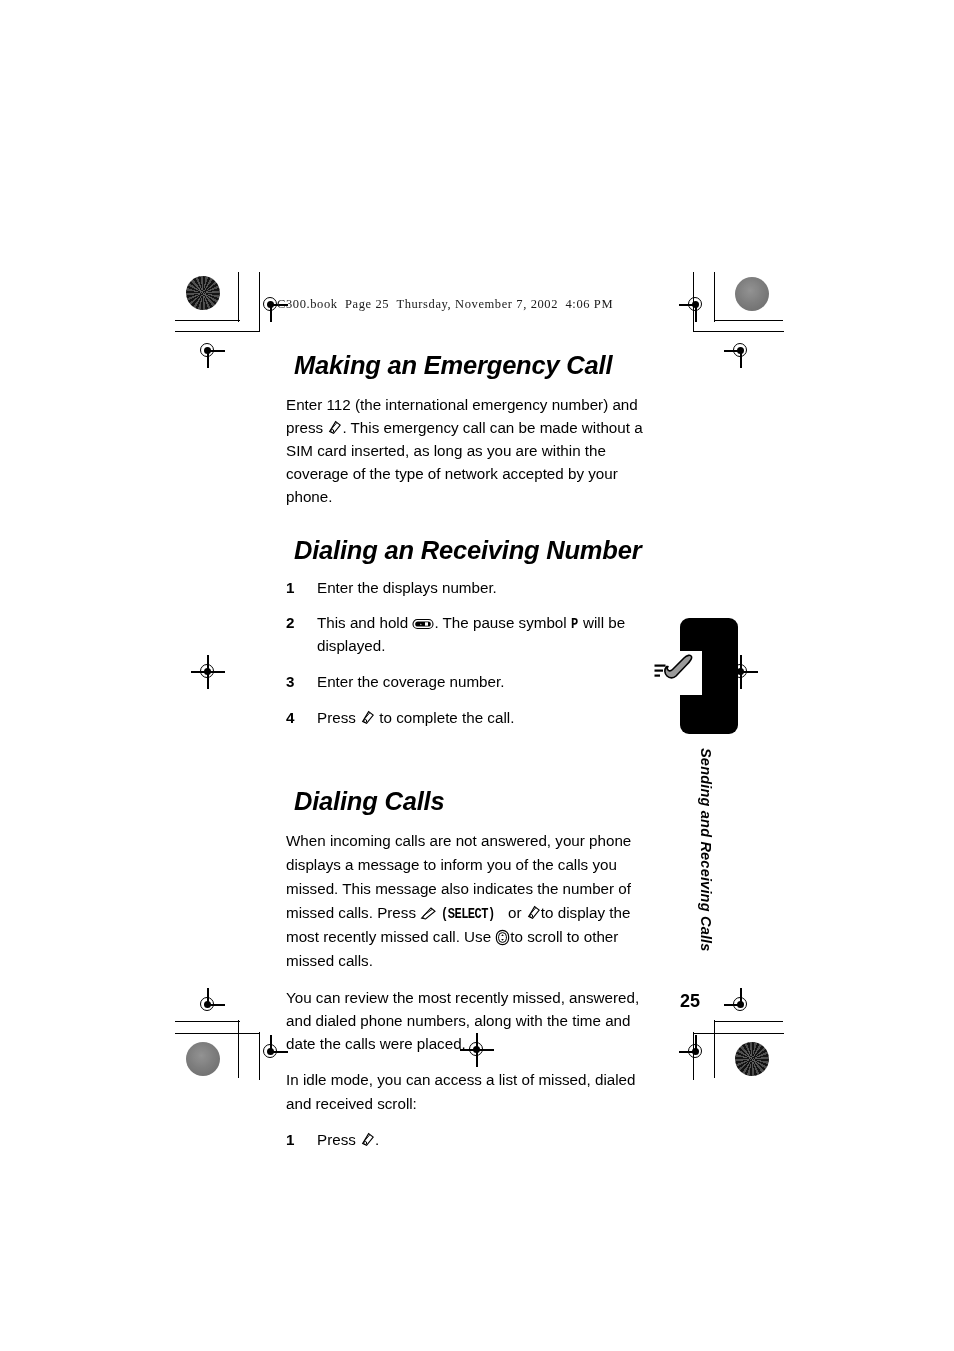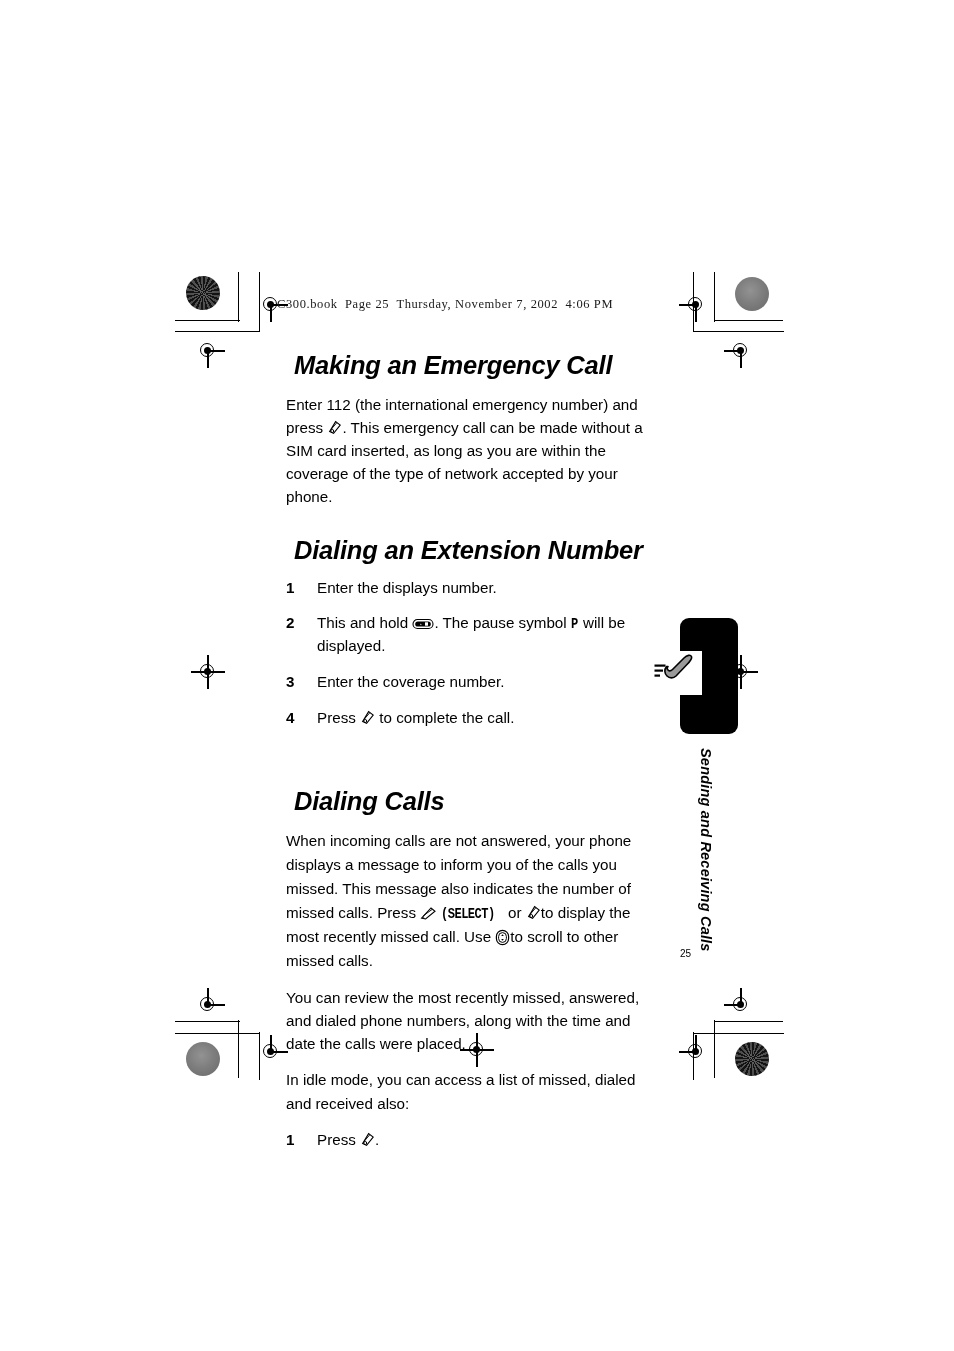--- a/index.html
+++ b/index.html
@@ -193,23 +193,23 @@
     font-size: 14.5px;
     font-weight: bold;
     font-style: italic;
     letter-spacing: 0.2px;
     white-space: nowrap;
   }
 
   .pageno {
     position: absolute;
     left: 680px;
-    top: 948px;
-    font-size: 10px;
-    font-weight: normal;
+    top: 991px;
+    font-size: 18px;
+    font-weight: bold;
   }
 </style>
 </head>
 <body>
 
 <div class="page">
 
   <div class="halftone" style="left:186px; top:276px;"></div>
   <div class="rule h" style="left:175px; top:320px; width:65px;"></div>
   <div class="rule v" style="left:238px; top:272px; height:50px;"></div>
@@ -311,21 +311,21 @@
       <span>Enter 112 (the international emergency number) and press</span>
       <span class="ic">
         <svg width="15" height="16" viewBox="0 0 15 16" aria-hidden="true">
           <path d="M2.6 11.6 L8.6 1.6 L13.2 5.0 L6.6 13.4 Z" fill="none" stroke="#000" stroke-width="1.1"></path>
           <path d="M4.4 9.0 L9.6 3.0" fill="none" stroke="#000" stroke-width="0.9"></path>
           <circle cx="5.2" cy="11.0" r="1.5" fill="none" stroke="#000" stroke-width="1"></circle>
         </svg>
       </span><span>. This emergency call can be made without a SIM card inserted, as long as you are within the coverage of the type of network accepted by your phone.</span>
     </p>
 
-    <h2 class="head h-2">Dialing an Extension Number</h2>
+    <h2 class="head h-2">Dialing an Receiving Number</h2>
     <ol class="steps">
       <li>
         <span class="num">1</span>
         <span>Enter the displays number.</span>
       </li>
       <li>
         <span class="num">2</span>
         <span>This and hold</span>
         <span class="ic" style="vertical-align:-2px;">
           <svg width="22" height="12" viewBox="0 0 22 12" aria-hidden="true">
@@ -384,21 +384,21 @@
           <rect x="1.4" y="1.4" width="12.2" height="14.2" rx="6.1" ry="6.1" fill="none" stroke="#000" stroke-width="1.2"></rect>
           <rect x="3.6" y="3.6" width="7.8" height="9.8" rx="3.9" ry="3.9" fill="none" stroke="#000" stroke-width="1"></rect>
           <path d="M7.5 5.2 L6.2 7.0 L8.8 7.0 Z" fill="#000"></path>
           <path d="M7.5 11.8 L6.2 10.0 L8.8 10.0 Z" fill="#000"></path>
         </svg>
       </span><span>to scroll to other missed calls.</span>
     </p>
 
     <p class="body">You can review the most recently missed, answered, and dialed phone numbers, along with the time and date the calls were placed.</p>
 
-    <p class="body">In idle mode, you can access a list of missed, dialed and received also:</p>
+    <p class="body">In idle mode, you can access a list of missed, dialed and received scroll:</p>
 
     <ol class="steps" style="margin-top:14px;">
       <li>
         <span class="num">1</span>
         <span>Press</span>
         <span class="ic">
           <svg width="15" height="16" viewBox="0 0 15 16" aria-hidden="true">
             <path d="M2.6 11.6 L8.6 1.6 L13.2 5.0 L6.6 13.4 Z" fill="none" stroke="#000" stroke-width="1.1"></path>
             <path d="M4.4 9.0 L9.6 3.0" fill="none" stroke="#000" stroke-width="0.9"></path>
             <circle cx="5.2" cy="11.0" r="1.5" fill="none" stroke="#000" stroke-width="1"></circle>

